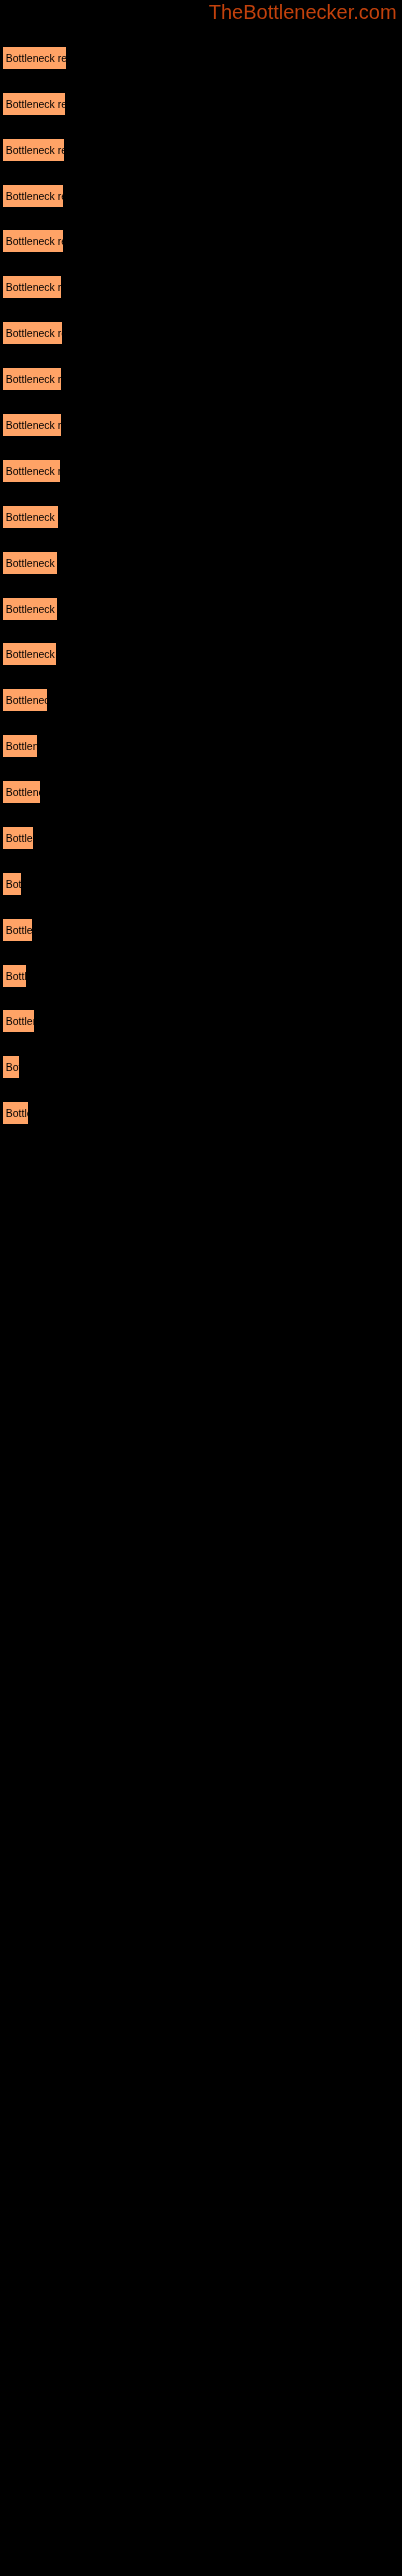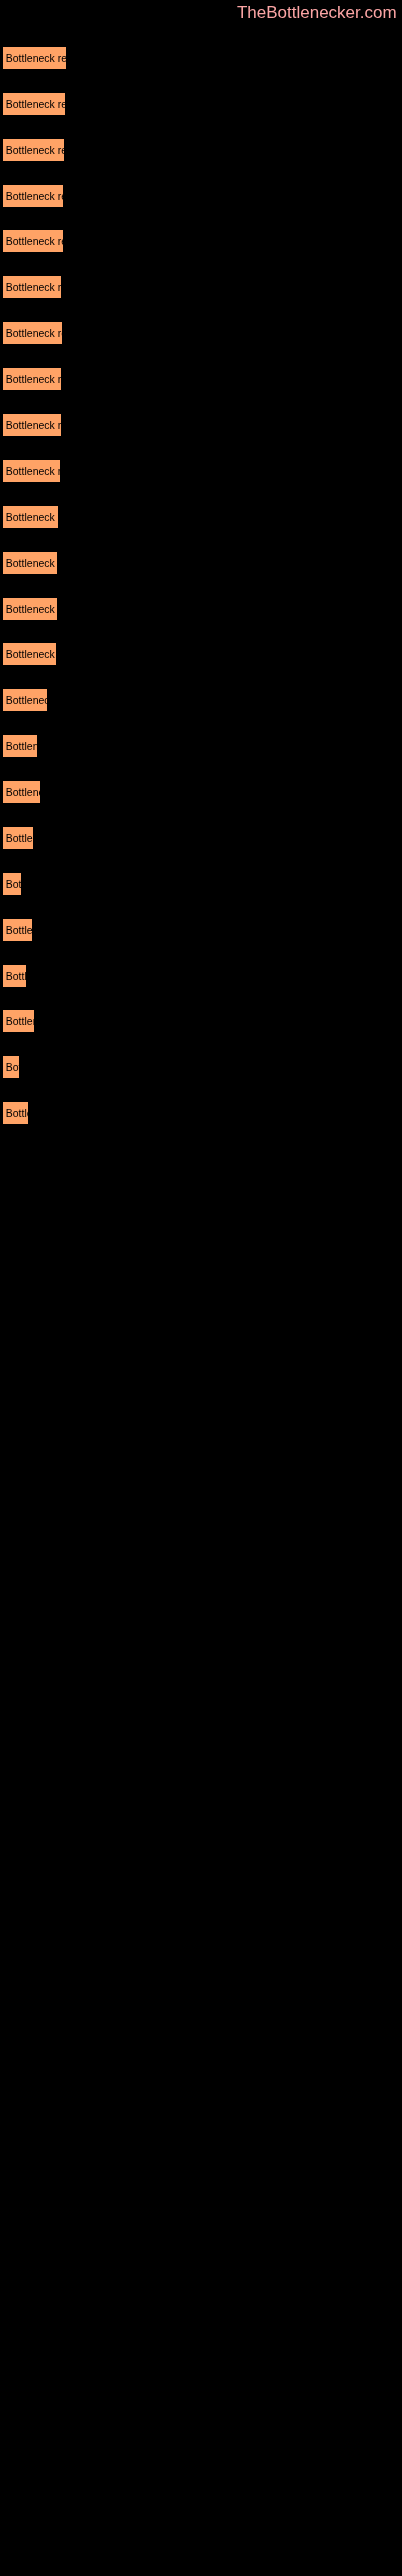--- a/index.html
+++ b/index.html
@@ -21,22 +21,22 @@
     width: 403px;
     height: 2576px;
     background: #000000;
   }
 
   
   .site-title {
     position: absolute;
     top: 1.6px;
     right: 6.4px;
-    color: #fca5a5;
-    font-size: 17px;
+    color: #c2410c;
+    font-size: 20px;
     line-height: 21px;
     letter-spacing: 0px;
     font-family: "Liberation Sans", sans-serif;
     white-space: nowrap;
     user-select: none;
   }
 
   
   .bars-layer {
     position: absolute;

